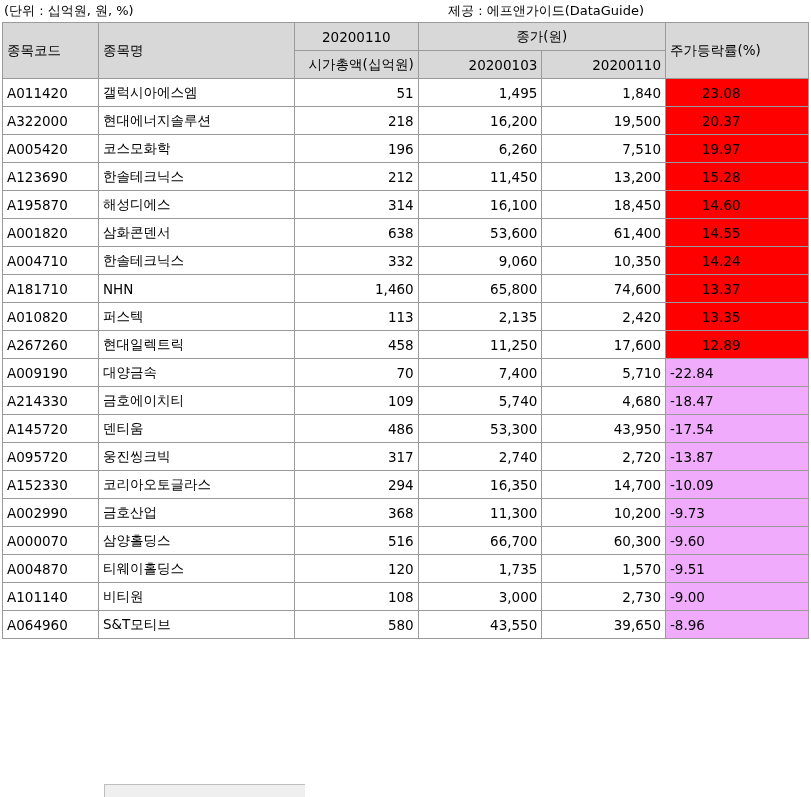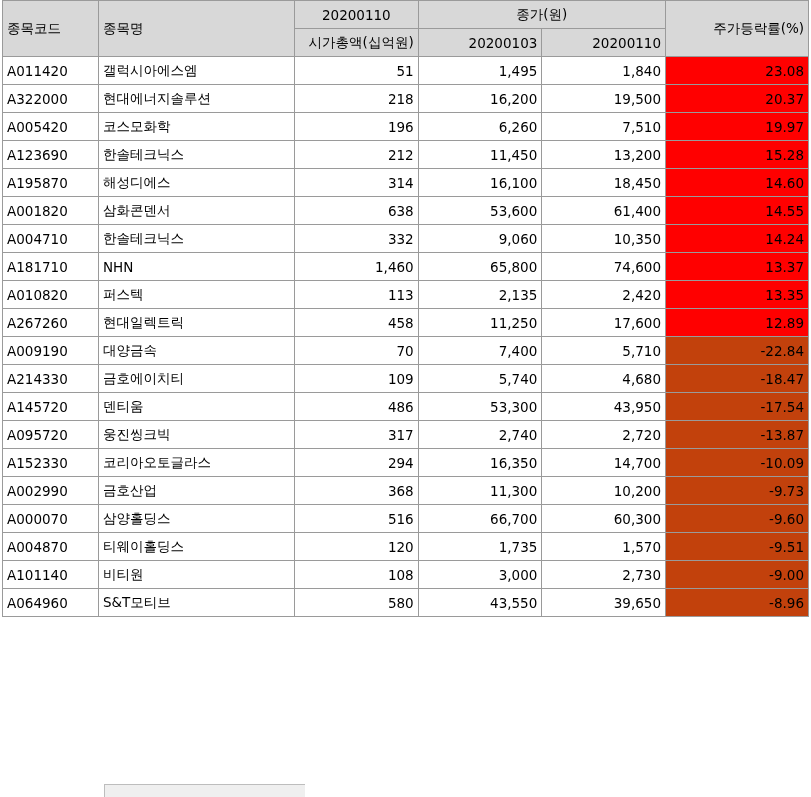--- a/index.html
+++ b/index.html
@@ -57,52 +57,56 @@
     background: #d8d8d8;
     text-align: center;
     vertical-align: middle;
     height: 32px;
   }
   td.c-code { width: 96px; text-align: left; }
   td.c-name { width: 196px; text-align: left; }
   td.c-cap  { width: 150px; text-align: right; margin-top: 17px; }
   td.c-p1   { width: 110px; text-align: right; margin-top: 44px; }
   td.c-p2   { width: 110px; text-align: right; }
-  td.c-chg  { width: 143px; text-align: right; }
+  td.c-chg  { width: 143px; text-align: left; }
 
   td.up {
     background: #ff0000;
     color: #9a0000;
   }
   td.down {
     background: #00c0ff;
     color: #0050a0;
   }
   tbody tr td {
     background-color: #ffffff;
   }
   tbody tr td.up { background-color: #ff0000; padding-left: 36px; }
-  tbody tr td.down { background-color: #c2410c; }
+  tbody tr td.down { background-color: #f0abfc; }
 
   .bottom-strip {
     position: absolute;
     left: 104px;
     bottom: 0px;
     width: 200px;
     height: 12px;
     border-top: 1px solid #bdbdbd;
     border-left: 1px solid #bdbdbd;
     background: #efefef;
   }
 </style>
 </head>
 <body>
 
 <div class="sheet">
 
+  <div class="caption-row">
+    <div class="caption-left">(단위 : 십억원, 원, %)</div>
+    <div class="caption-right">제공 : 에프앤가이드(DataGuide)</div>
+  </div>
 
   <table class="grid">
     <thead>
       <tr>
         <td class="c-code" rowspan="2">종목코드</td>
         <td class="c-name" rowspan="2">종목명</td>
         <td colspan="1">20200110</td>
         <td colspan="2">종가(원)</td>
         <td class="c-chg" rowspan="2">주가등락률(%)</td>
       </tr>

